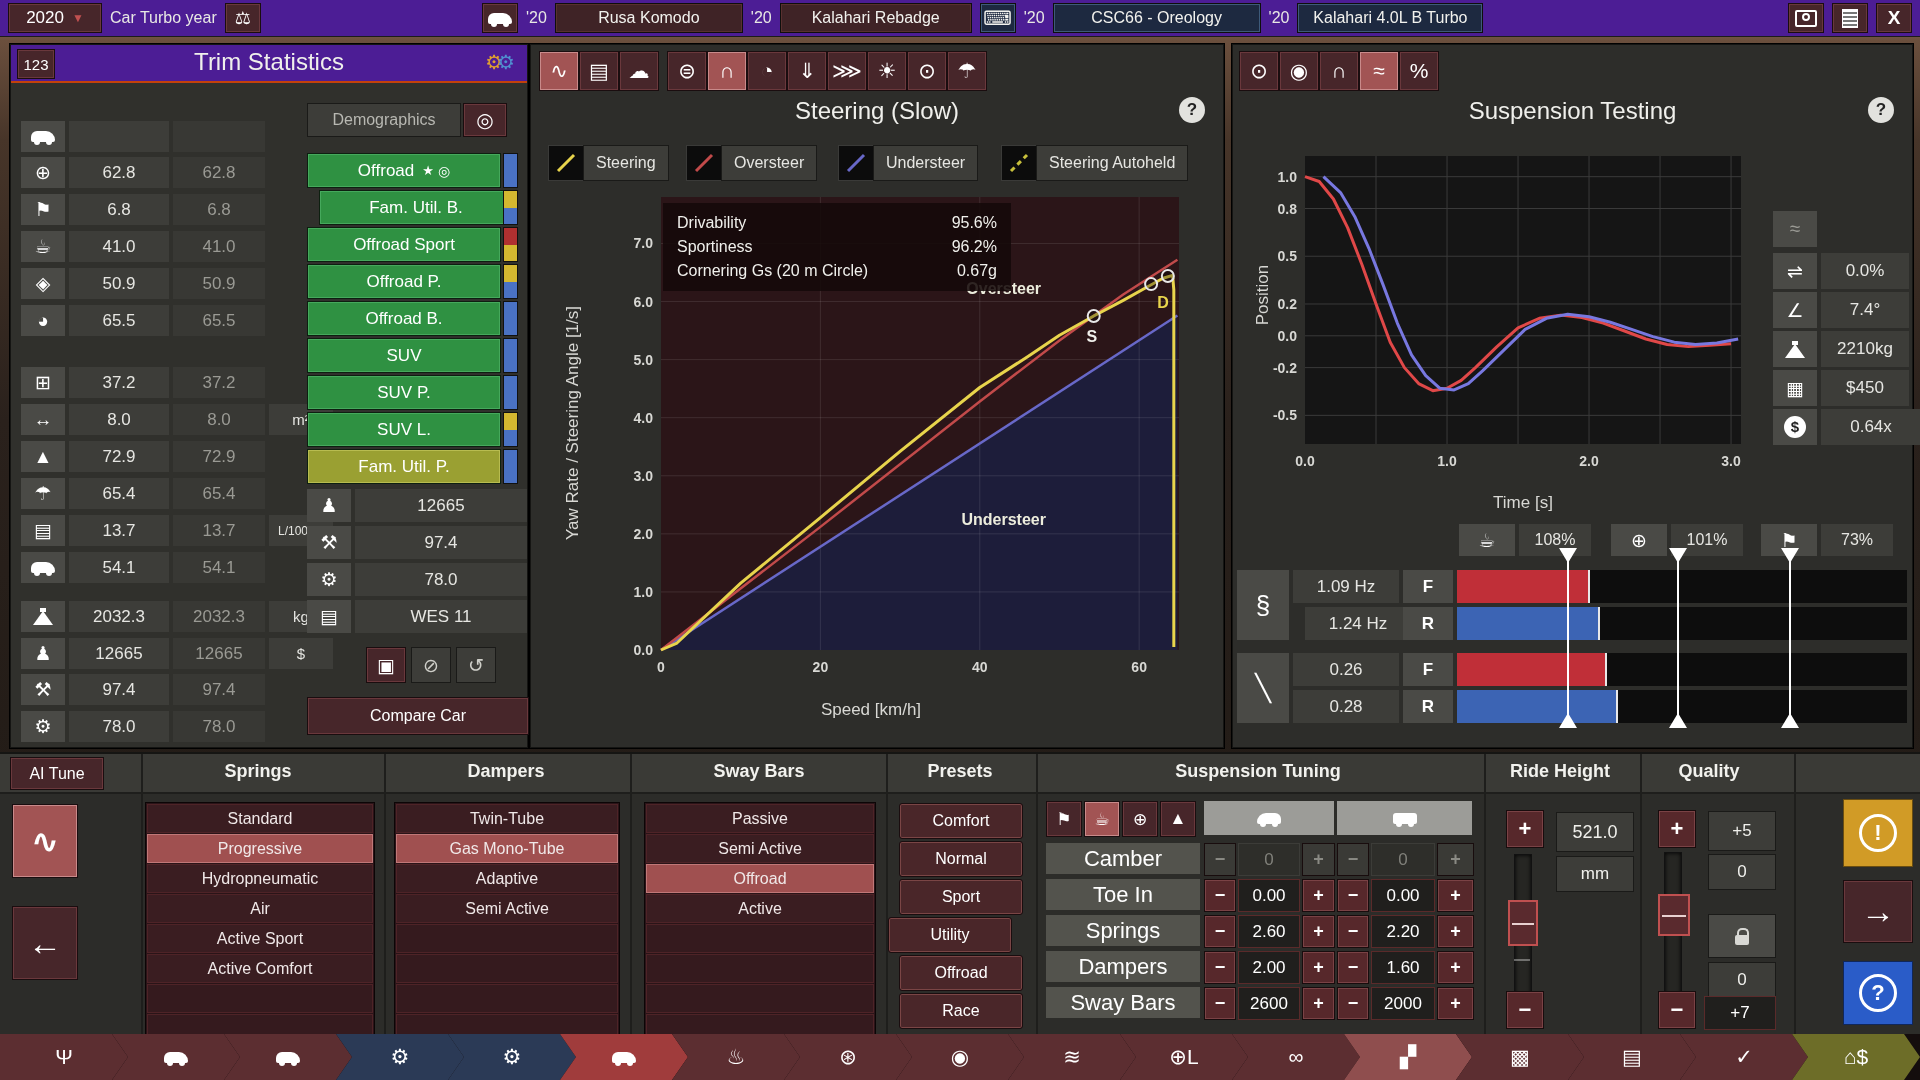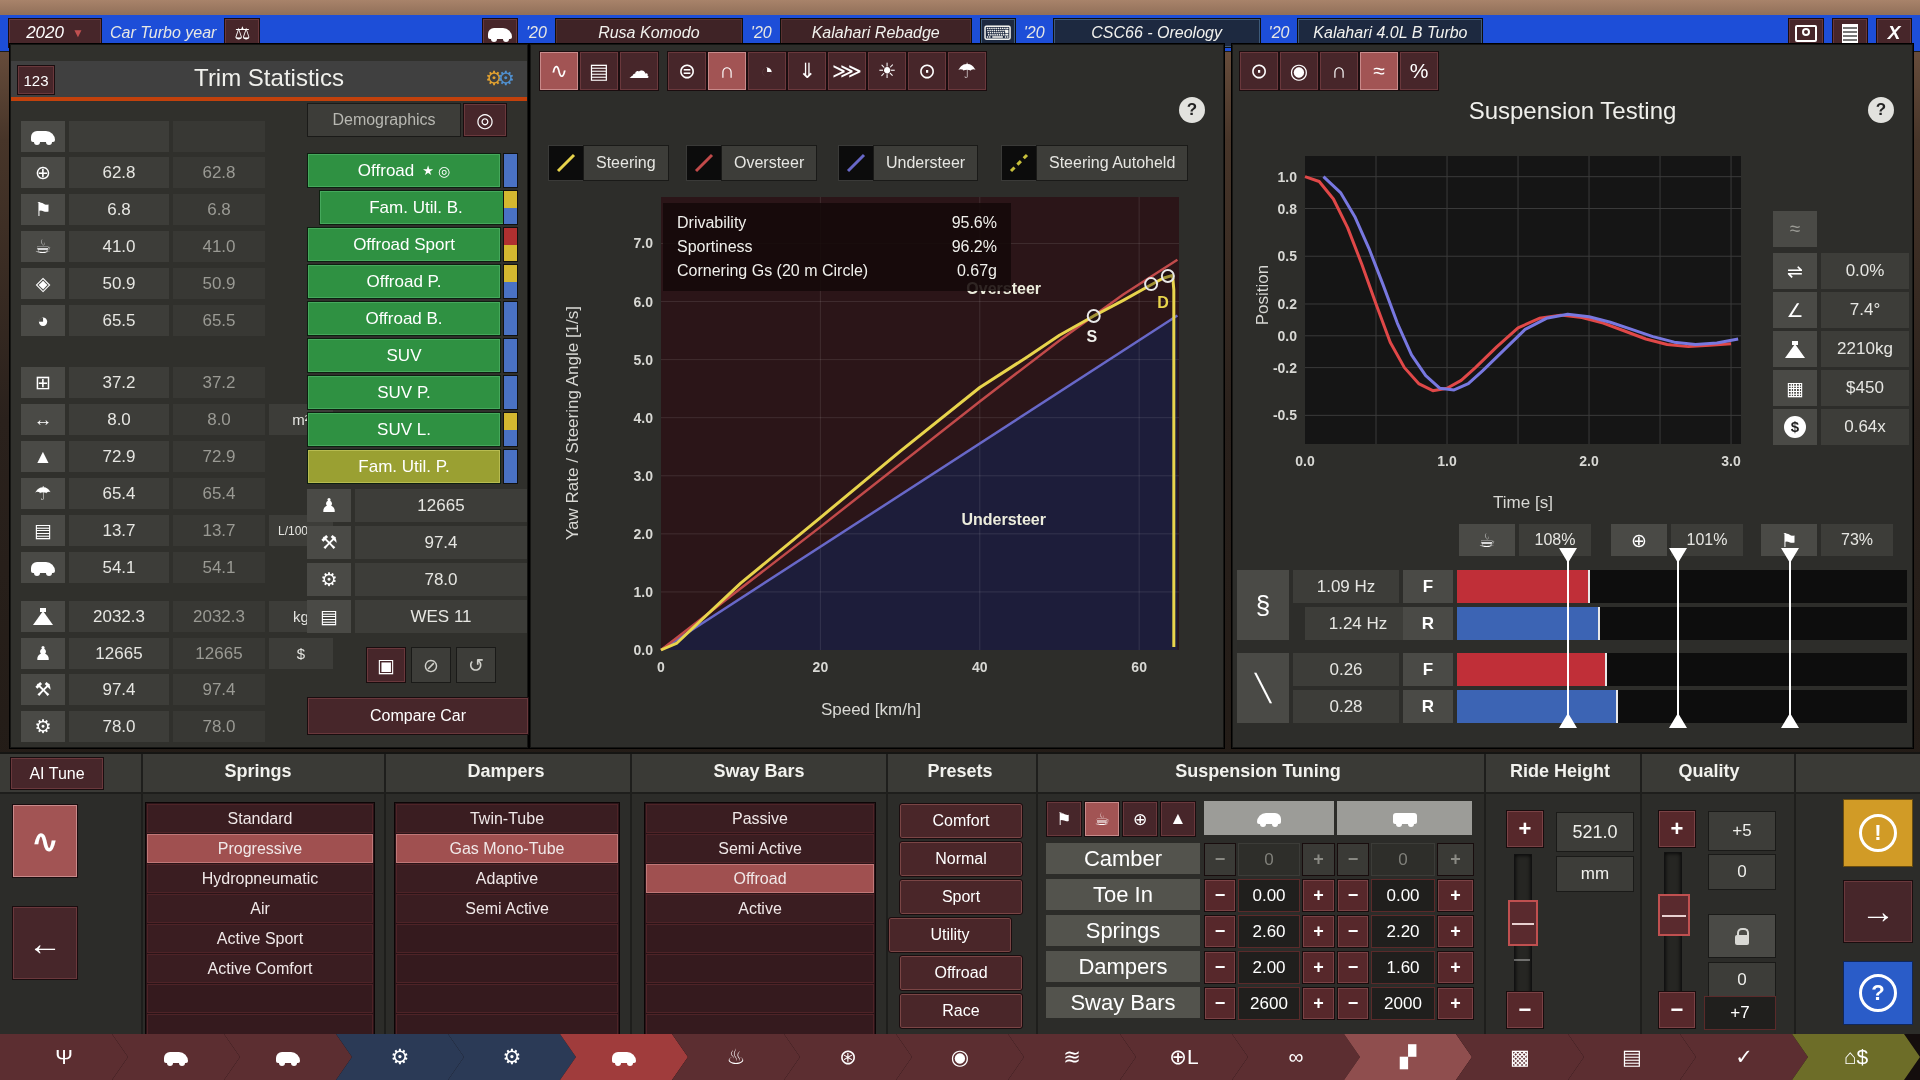--- a/index.html
+++ b/index.html
@@ -3,32 +3,32 @@
 <meta charset="utf-8">
 <style>
   html,body{margin:0;padding:0;}
   body{
     width:1920px;height:1080px;overflow:hidden;position:relative;
     font-family:"Liberation Sans","DejaVu Sans",sans-serif;color:#e6e6e2;
     background:linear-gradient(180deg,#a8836a 0px,#6b4f3d 40px,#473529 140px,#2a211c 420px,#1d1813 1080px);
   }
   .abs{position:absolute;}
   .panel{position:absolute;background:#30302c;border:1px solid #151513;box-shadow:0 0 0 1px #000;}
-  .phead{position:absolute;left:0;top:16px;right:0;height:36px;background:#404040;border-bottom:4px solid #c2410c;}
+  .phead{position:absolute;left:0;top:0;right:0;height:36px;background:#4c1d95;border-bottom:2px solid #c2410c;}
   .ptitle{font-size:24px;color:#f0f0ec;text-align:center;}
   .cell{position:absolute;background:#3d3d39;display:flex;align-items:center;justify-content:center;font-size:17px;color:#ececе8;}
   .cell{color:#ececе8;}
   .icon-cell{background:#4a4a46;font-size:19px;color:#fff;}
   .muted{color:#9a9a94;}
   .rbtn{background:#47262a;border:1px solid #1a0d0f;box-shadow:inset 0 0 0 1px #6a383c;display:flex;align-items:center;justify-content:center;color:#fff;}
   .rbtn.on{background:#a25454;box-shadow:inset 0 0 0 1px #c98a8a;}
   .graybtn{background:#3d3d39;border:1px solid #1a1a18;display:flex;align-items:center;justify-content:center;color:#cfcfc9;}
   .helpbtn{width:26px;height:26px;border-radius:50%;background:#e2e2de;color:#222;font-weight:bold;font-size:17px;display:flex;align-items:center;justify-content:center;}
   
-  #topbar{position:absolute;left:0;top:15px;width:1920px;height:36px;background:#1d4ed8;border-bottom:1px solid #1c1c1a;font-style:italic;}
+  #topbar{position:absolute;left:0;top:0;width:1920px;height:36px;background:#4c1d95;border-bottom:1px solid #1c1c1a;}
   .tbgroup{position:absolute;top:4px;display:flex;align-items:center;gap:8px;height:28px;}
   .slotbtn{height:28px;border:1px solid #0e0e0c;display:flex;align-items:center;justify-content:center;font-size:16px;color:#f2f2ee;}
   .slot-red{background:#3f2326;box-shadow:inset 0 0 0 1px #59302f;}
   .slot-blue{background:#1d2940;box-shadow:inset 0 0 0 1px #3d5a7a;}
   .tb-iconbtn{width:34px;height:28px;}
   .yeartag{font-size:16px;color:#e8e8e4;}
   .car-shape{display:inline-block;width:24px;height:11px;background:#fff;border-radius:6px 9px 2px 2px;position:relative;}
   .car-shape::after{content:"";position:absolute;bottom:-3px;left:3px;width:6px;height:6px;background:#fff;border-radius:50%;box-shadow:12px 0 0 #fff;}
   .cam{display:inline-block;width:18px;height:13px;border:2px solid #fff;border-radius:2px;position:relative;}
   .cam::after{content:"";position:absolute;top:1px;left:5px;width:4px;height:4px;border:2px solid #fff;border-radius:50%;}
@@ -340,20 +340,21 @@
         <div class="rbtn abs" style="left: 336px; top: 6px; width: 38px; height: 38px;">
           <span style="font-size: 21px;">☀</span>
         </div>
         <div class="rbtn abs" style="left: 376px; top: 6px; width: 38px; height: 38px;">
           <span style="font-size: 21px;">⊙</span>
         </div>
         <div class="rbtn abs" style="left: 416px; top: 6px; width: 38px; height: 38px;">
           <span style="font-size: 21px;">☂</span>
         </div>
       </div>
+    <div class="ptitle abs" style="left:0;right:0;top:52px;">Steering (Slow)</div>
     <div class="helpbtn abs" style="right:18px;top:52px;">?</div>
     <div id="steer-legend">
         <div class="leg-sample" style="left: 17px; top: 100px; width: 34px; height: 34px;">
           <svg width="24" height="24">
             <line x1="4" y1="20" x2="20" y2="4" stroke="#e8d44c" stroke-width="3"></line>
           </svg>
         </div>
         <div class="leg-label" style="left: 52px; top: 100px; height: 34px;">Steering</div>
         <div class="leg-sample" style="left: 155px; top: 100px; width: 34px; height: 34px;">
           <svg width="24" height="24">
@@ -495,21 +496,21 @@
           <span class="wt"></span>
         </div>
         <div class="cell abs" style="left: 588px; top: 286px; width: 88px; height: 36px;">2210kg</div>
         <div class="cell icon-cell abs" style="left: 540px; top: 325px; width: 44px; height: 36px;">
           <span>▦</span>
         </div>
         <div class="cell abs" style="left: 588px; top: 325px; width: 88px; height: 36px;">$450</div>
         <div class="cell icon-cell abs" style="left: 540px; top: 364px; width: 44px; height: 36px;">
           <span class="coin">$</span>
         </div>
-        <div class="cell abs" style="left: 588px; top: 364px; width: 88px; height: 36px;">0.64x</div>
+        <div class="cell abs" style="left: 588px; top: 364px; width: 100px; height: 36px;">0.64x</div>
       </div>
     <div id="susp-gauges">
         <div class="cell icon-cell abs" style="left: 226px; top: 479px; width: 56px; height: 32px;">
           <span>☕</span>
         </div>
         <div class="cell abs" style="left: 286px; top: 479px; width: 72px; height: 32px; font-size: 16px;">108%</div>
         <div class="needle abs" style="left: 334px; top: 514px; width: 2px; height: 168px;"></div>
         <div class="tri down abs" style="left: 326px; top: 503px; width: 0px; height: 0px;"></div>
         <div class="tri up abs" style="left: 326px; top: 668px; width: 0px; height: 0px;"></div>
         <div class="cell icon-cell abs" style="left: 378px; top: 479px; width: 56px; height: 32px;">

